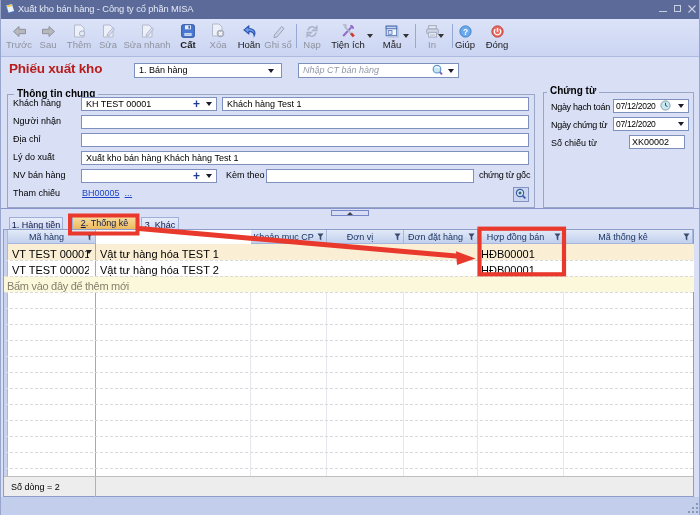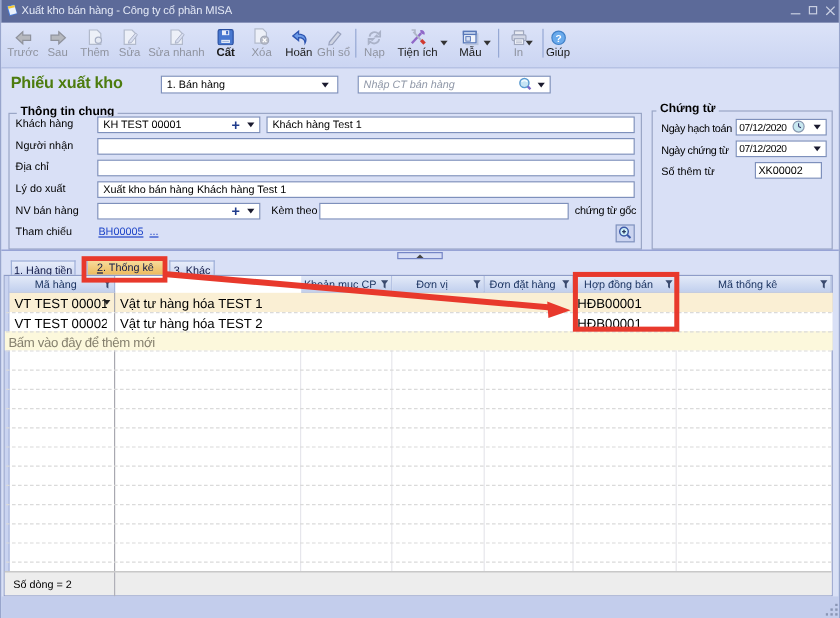--- a/index.html
+++ b/index.html
@@ -18,21 +18,21 @@
 
 #toolbar { position:absolute; left:0px; top:19px; width:700px; height:38px;
   background:linear-gradient(#DCE3F8, #CBD5F2); border-bottom:1px solid #AEBBE0; }
 .tbtn { position:absolute; top:5px; text-align:center; }
 .tbtn .ic { height:14px; display:flex; align-items:flex-end; justify-content:center; }
 .tbtn .lb { font-size:9.5px; margin-top:1px; white-space:nowrap; color:#1a1a1a; }
 .tbtn.dis .lb { color:#8F939F; }
 .tsep { position:absolute; top:5px; width:1px; height:24px; background:#96A8D4; }
 .darr { position:absolute; top:15px; width:0; height:0; border-left:3px solid transparent; border-right:3px solid transparent; border-top:4px solid #333; }
 
-#formtitle { position:absolute; left:8px; top:61px; font-size:13.5px; font-weight:bold; color:#4d7c0f; letter-spacing:-0.2px; }
+#formtitle { position:absolute; left:8px; top:61px; font-size:13.5px; font-weight:bold; color:#b91c1c; letter-spacing:-0.2px; }
 .field { position:absolute; background:#fff; border:1px solid #7E90BC; font-size:9px; line-height:12px; padding:0px 4px; white-space:nowrap; overflow:hidden; }
 .combo-arr { position:absolute; width:0; height:0; border-left:3.5px solid transparent; border-right:3.5px solid transparent; border-top:4px solid #1a1a2e; }
 .plus { position:absolute; color:#1F3B8C; font-weight:bold; font-size:12px; }
 .lbl { position:absolute; font-size:9px; color:#000; white-space:nowrap; }
 .grp { position:absolute; border:1px solid #9AA6C6; }
 .cap { position:absolute; background:#D9E0F6; padding:0 3px; font-weight:bold; font-size:10px; white-space:nowrap;}
 .link { color:#1F45C8; text-decoration:underline; cursor:pointer; }
 
 .tab { position:absolute; height:13px; border:1px solid #9FB0D8; border-bottom:none;
   background:linear-gradient(#E8EDFA,#CBD6F1); text-align:center; font-size:9px; color:#101846; padding-top:2px;}
@@ -200,20 +200,30 @@
       <div class="darr" style="left:437px"></div>
       <div class="tsep" style="left:451px"></div>
       <div class="tbtn" style="left:436px;width:56px">
     <div class="ic">
           <svg width="13" height="13" viewBox="0 0 13 13">
             <circle cx="6.5" cy="6.5" r="5.6" fill="#6AAAEC" stroke="#4080C8"></circle>
             <text x="6.5" y="9.8" text-anchor="middle" font-family="Liberation Sans" font-size="8.5" font-weight="bold" fill="#fff">?</text>
           </svg>
         </div>
         <div class="lb">Giúp</div>
+      </div>
+      <div class="tbtn" style="left:468px;width:56px">
+    <div class="ic">
+          <svg width="13" height="13" viewBox="0 0 13 13">
+            <circle cx="6.5" cy="6.5" r="5.6" fill="#EC6A60" stroke="#C03830"></circle>
+            <path d="M6.5 3 L6.5 6.8" stroke="#fff" stroke-width="1.5"></path>
+            <path d="M4.3 4.3 A3.2 3.2 0 1 0 8.7 4.3" fill="none" stroke="#fff" stroke-width="1.3"></path>
+          </svg>
+        </div>
+        <div class="lb">Đóng</div>
       </div>
     </div>
 
   <div id="formtitle">Phiếu xuất kho</div>
   <div class="field" style="left:133px;top:63px;width:148px;height:15px;line-height:13px;">1. Bán hàng</div>
   <div class="combo-arr" style="left:267px;top:69px;"></div>
   <div class="field" style="left:297px;top:63px;width:161px;height:15px;line-height:13px;color:#9098A8;font-style:italic;">Nhập CT bán hàng</div>
   <svg class="abs" style="left:430px;top:64px" width="13" height="13" viewBox="0 0 13 13">
     <circle cx="6" cy="5.2" r="3.8" fill="#C6E4F4" stroke="#5A9AD0" stroke-width="1.2"></circle>
     <path d="M3.6 4.2 a3 3 0 0 1 4.8 0" fill="none" stroke="#EFF8FE" stroke-width="1.4"></path>
@@ -256,21 +266,21 @@
   <div class="lbl" style="left:550px;top:102px;letter-spacing:-0.3px;">Ngày hạch toán</div>
   <div class="field" style="left:612px;top:99px;width:76px;height:14px;font-size:8.5px;letter-spacing:-0.3px;line-height:12px;padding:0 2px;">07/12/2020</div>
   <svg class="abs" style="left:659px;top:100px" width="11" height="11" viewBox="0 0 11 11">
     <circle cx="5.5" cy="5.5" r="4.6" fill="#C8E8F0" stroke="#8898B0" stroke-width="1"></circle>
     <path d="M5.5 5.5 L5.5 2.8 M5.5 5.5 L7.5 6.5" stroke="#336" stroke-width="0.9"></path>
   </svg>
   <div class="combo-arr" style="left:677px;top:104px;"></div>
   <div class="lbl" style="left:550px;top:120px;letter-spacing:-0.3px;">Ngày chứng từ</div>
   <div class="field" style="left:612px;top:117px;width:76px;height:14px;font-size:8.5px;letter-spacing:-0.3px;line-height:12px;padding:0 2px;">07/12/2020</div>
   <div class="combo-arr" style="left:677px;top:122px;"></div>
-  <div class="lbl" style="left:550px;top:138px;">Số thêm từ</div>
+  <div class="lbl" style="left:550px;top:138px;">Số chiếu từ</div>
   <div class="field" style="left:628px;top:135px;width:56px;height:14px;padding:0 2px;">XK00002</div>
 
   <div class="abs" style="left:0px;top:208px;width:700px;height:1px;background:#8795CC;"></div>
   <div class="abs" style="left:330px;top:210px;width:38px;height:6px;background:#D6DDF5;border:1px solid #7585C5;">
     <div style="position:absolute;left:15px;top:0.5px;width:0;height:0;border-left:3.5px solid transparent;border-right:3.5px solid transparent;border-bottom:3px solid #444;"></div>
   </div>
 
   <div class="tab" style="left:8px;top:217px;width:54px;"><span style="text-decoration:underline">1</span>. Hàng tiền</div>
   <div class="tab active" style="left:71px;top:215px;width:65px;height:15px;"><span style="text-decoration:underline">2</span>. Thống kê</div>
   <div class="tab" style="left:140px;top:217px;width:38px;"><span style="text-decoration:underline">3</span>. Khác</div>

